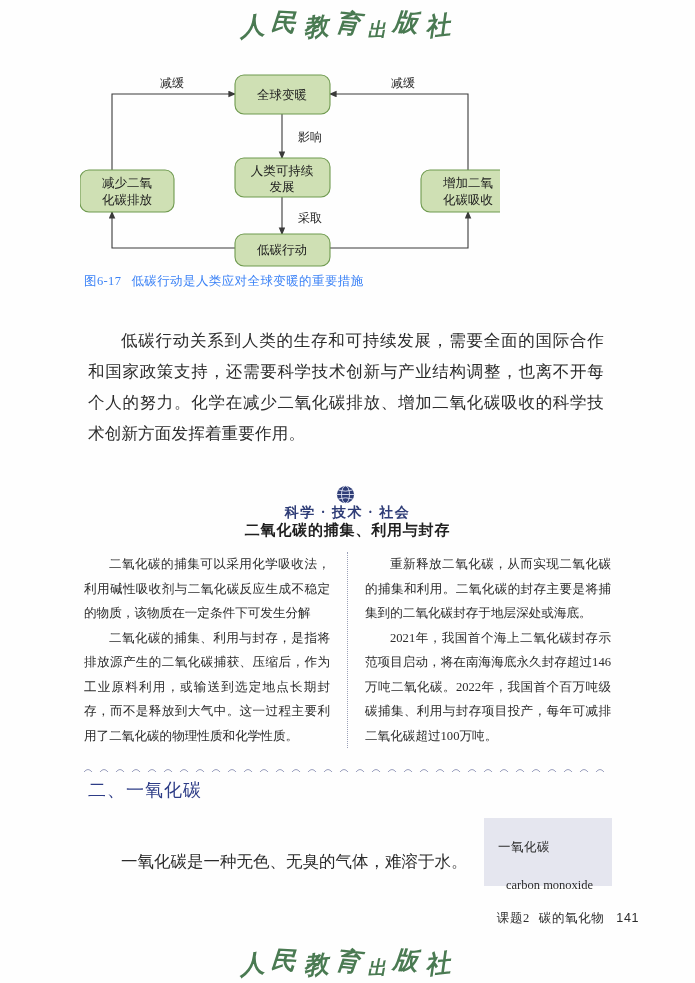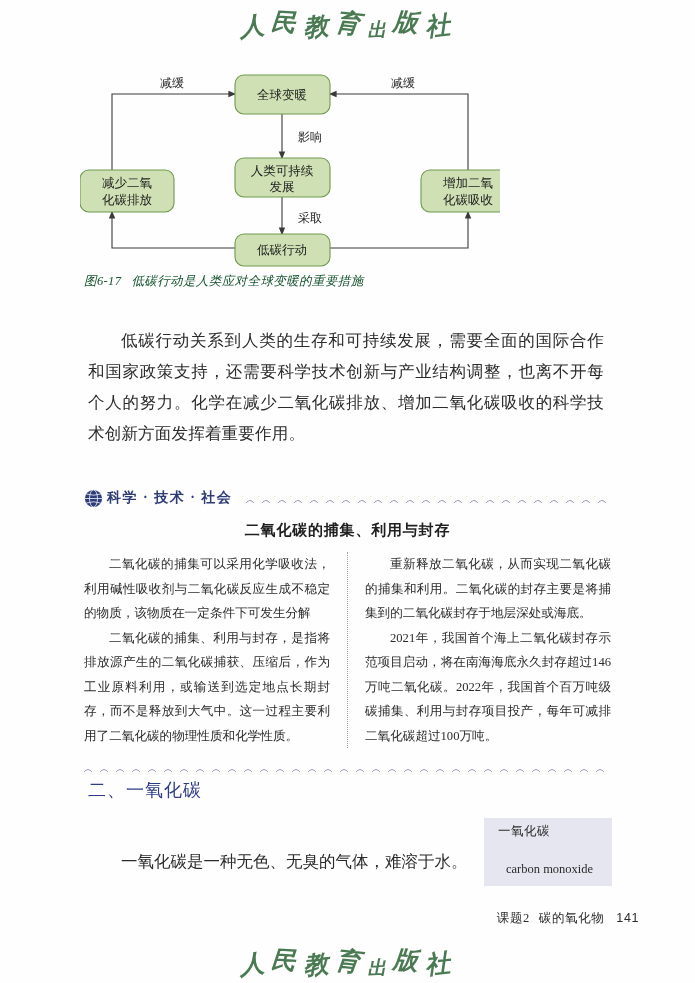--- a/index.html
+++ b/index.html
@@ -63,23 +63,22 @@
     font-family: "Liberation Serif", "DejaVu Serif", serif;
     font-size: 12px;
     fill: #1d1d1d;
   }
 
   .fig-caption {
     position: absolute;
     left: 84px;
     top: 273px;
     font-size: 12.5px;
-    color: #14532d;
+    color: #3b82f6;
     letter-spacing: 0.4px;
-    font-style: italic;
   }
   .fig-caption .num { margin-right: 10px; }
 
   
   .body-para {
     position: absolute;
     left: 88px;
     top: 325px;
     width: 516px;
     font-size: 16.5px;
@@ -94,20 +93,21 @@
   .sts {
     position: absolute;
     left: 84px;
     top: 485px;
     width: 527px;
   }
   .sts-head {
     display: flex;
     align-items: center;
     height: 26px;
+    flex-direction: column;
   }
   .globe-icon {
     width: 19px;
     height: 19px;
     flex: 0 0 19px;
     margin-right: 4px;
   }
   .sts-head-label {
     font-size: 14px;
     font-weight: bold;
@@ -183,21 +183,21 @@
   }
 
   
   .vocab {
     position: absolute;
     left: 484px;
     top: 818px;
     width: 128px;
     height: 68px;
     background: #e5e6ef;
-    padding: 5px 14px;
+    padding: 21px 14px;
     box-sizing: border-box;
   }
   .vocab .zh {
     font-size: 12.5px;
     color: #2b2b2b;
     letter-spacing: 0.5px;
   }
   .vocab .en {
     margin-top: 22px;
     margin-left: 8px;

